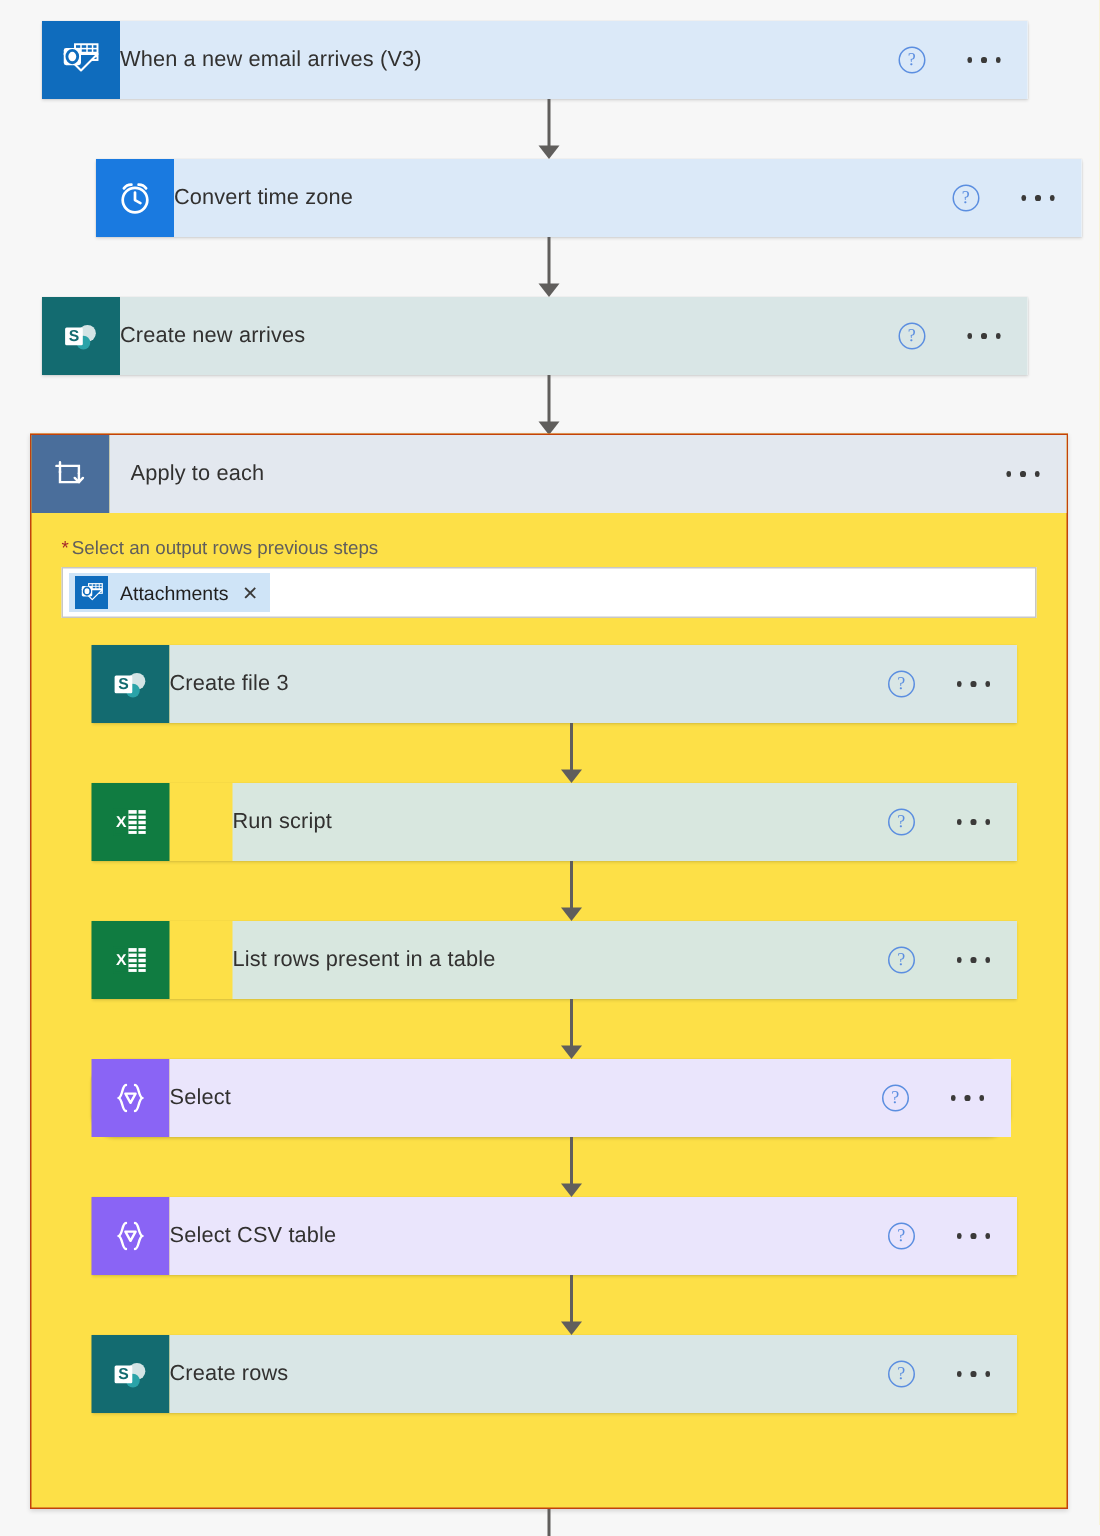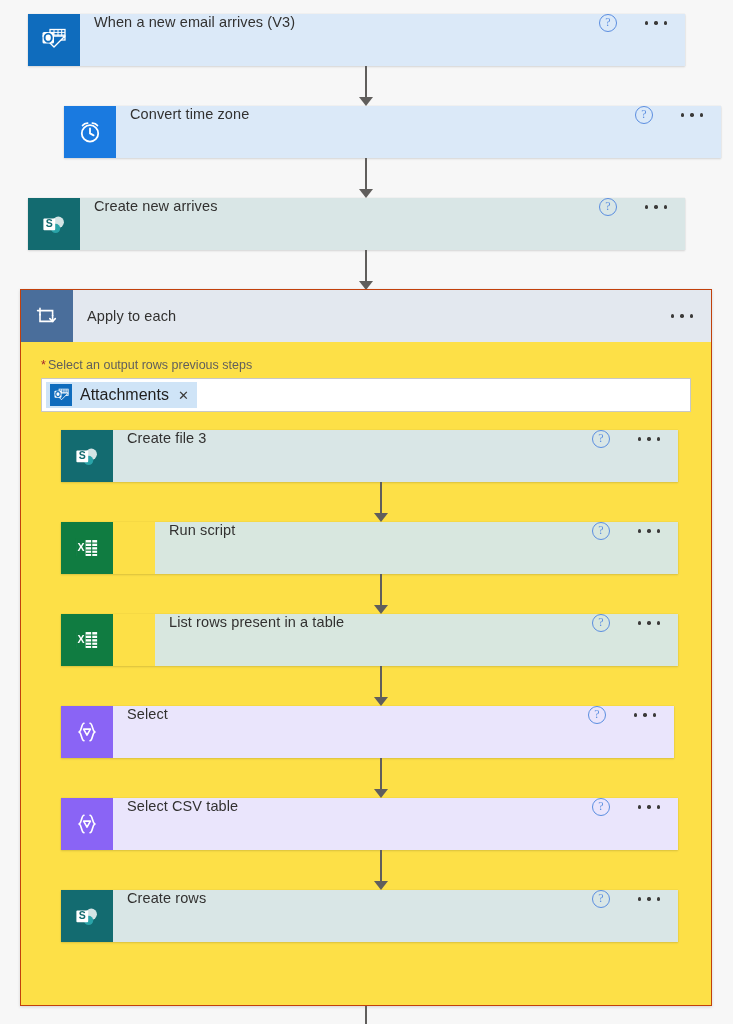--- a/index.html
+++ b/index.html
@@ -29,22 +29,21 @@
   .card-icon {
     width: 52px;
     min-width: 52px;
     display: flex;
     align-items: center;
     justify-content: center;
   }
   .card-body {
     flex: 1;
     display: flex;
-    align-items: flex-start;
-    padding-left: 14px;
+    align-items: center;
     padding-right: 10px;
   }
   .card-title {
     flex: 1;
     font-size: 14.5px;
     color: #323130;
     letter-spacing: 0.1px;
     white-space: nowrap;
     overflow: hidden;
     text-overflow: ellipsis;
@@ -170,21 +169,21 @@
   }
   .token-icon {
     width: 22px;
     height: 22px;
     margin: 0 8px 0 4px;
     background: #0f6cbd;
     display: flex;
     align-items: center;
     justify-content: center;
   }
-  .token-text { font-size: 16px; color: #201f1e; }
+  .token-text { font-size: 13px; color: #201f1e; }
   .token-x {
     margin-left: 9px;
     font-size: 13px;
     color: #3b3a39;
     cursor: pointer;
     font-family: "Liberation Sans", sans-serif;
   }
 
   .inner-cards { position: relative; margin-top: 18px; height: 540px; }
 
@@ -401,21 +400,21 @@
                   <i></i>
                   <i></i>
                 </div>
               </div>
             </div>
           </div>
           <div class="connector" style="left: 329px; top: 236px; height: 40px;">
             <div class="stem"></div>
             <div class="head"></div>
           </div>
-          <div class="card c-dataop" style="left: 20px; top: 276px; width: 613px;">
+          <div class="card c-dataop" style="left: 20px; top: 276px; width: 613px; border-radius: 16px;">
             <div class="card-icon">
               <svg width="28" height="28" viewBox="0 0 28 28">
                 <path d="M11 5.3 C8.4 5.3 8.9 12.4 6.3 14 C8.9 15.6 8.4 22.7 11 22.7" fill="none" stroke="#ffffff" stroke-width="1.6" stroke-linecap="round"></path>
                 <path d="M17 5.3 C19.6 5.3 19.1 12.4 21.7 14 C19.1 15.6 19.6 22.7 17 22.7" fill="none" stroke="#ffffff" stroke-width="1.6" stroke-linecap="round"></path>
                 <path d="M10.6 11.1 L17.4 11.1 L14 17.2 Z" fill="none" stroke="#ffffff" stroke-width="1.6" stroke-linejoin="round"></path>
               </svg>
             </div>
             <div class="card-body">
               <div class="card-title">Select</div>
               <div class="card-actions">

